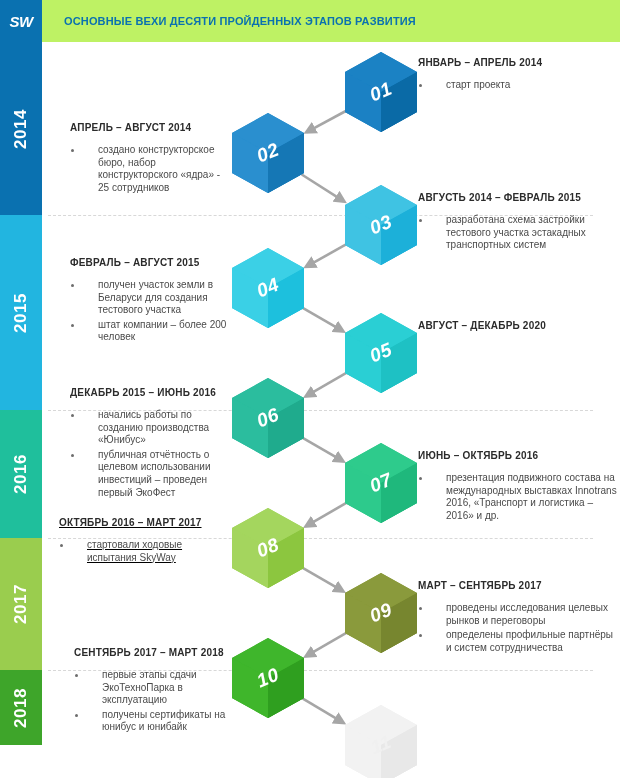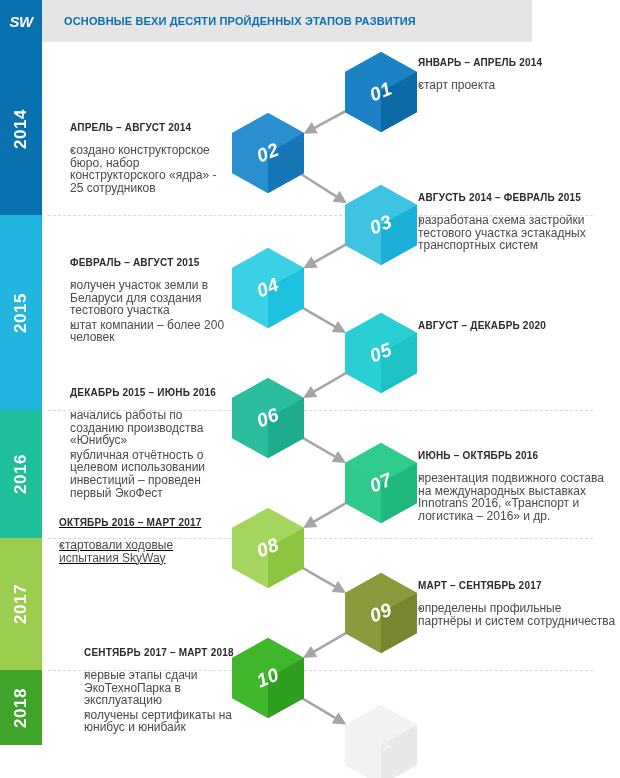--- a/index.html
+++ b/index.html
@@ -5,21 +5,21 @@
   * { box-sizing: border-box; margin: 0; padding: 0; }
   html, body {
     width: 620px; height: 778px;
     background: #ffffff;
     font-family: "Liberation Sans", sans-serif;
     overflow: hidden;
   }
   #root { position: relative; width: 620px; height: 778px; background:#fff; }
 
   
-  .header { position:absolute; left:0; top:0; width:532px; height:42px; background:#e5e5e5; }
+  .header { position:absolute; left:0; top:0; width:620px; height:42px; background:#bef264; }
   .logo-box {
     position:absolute; left:0; top:0; width:42px; height:42px;
     background:#0a71b0; display:flex; align-items:center; justify-content:center;
   }
   .logo-text {
     color:#ffffff; font-size:15px; font-weight:bold; font-style:italic;
     letter-spacing:-0.5px; font-family:"Liberation Sans", sans-serif;
   }
   .header-title {
     position:absolute; left:64px; top:10px; width:545px;
@@ -63,22 +63,22 @@
 
   
   .block { position:absolute; }
   .block-title {
     color:#2b2b2b; font-size:10px; font-weight:bold;
     letter-spacing:0.2px; line-height:15px; margin-bottom:9px;
     font-family:"Liberation Sans", sans-serif;
   }
   .bullets { list-style:none; }
   .bullets li {
-    position:relative; padding-left:0; margin-bottom:2px;
-    color:#4a4a4a; font-size:12px; line-height:12.6px;
+    position:relative; padding-left:28px; margin-bottom:2px;
+    color:#4a4a4a; font-size:10px; line-height:12.6px;
     font-family:"Liberation Sans", sans-serif;
   }
   .bullets li::before {
     content:""; position:absolute; left:1px; top:5px;
     width:3px; height:3px; border-radius:50%; background:#6d6d6d;
   }
 
   
   .arrows { position:absolute; left:0; top:0; width:620px; height:778px; pointer-events:none; }
 </style>
@@ -291,36 +291,37 @@
       <polygon points="36,40 36,80 0,60 0,20" fill="#8a9a3c"></polygon>
       <polygon points="36,0 72,20 36,40 0,20" fill="#8a9a3c"></polygon>
       <polygon points="36,40 72,20 72,60 36,80" fill="#77862f"></polygon>
       <polygon points="36,40 36,80 0,60 0,20" fill="#8a9a3c" opacity="0.55"></polygon>
     </svg>
         <div class="hex-num">09</div>
       </div>
       <div class="block" style="left: 418px; top: 578px; width: 200px;">
         <div class="block-title">МАРТ – СЕНТЯБРЬ 2017</div>
         <ul class="bullets">
+          <li>проведены исследования целевых рынков и переговоры</li>
           <li>определены профильные партнёры и систем сотрудничества</li>
         </ul>
       </div>
       <div class="hex-wrap" style="left: 232px; top: 638px;">
         <svg class="hex-svg" viewBox="0 0 72 80">
       <polygon points="36,0 72,20 72,60 36,80 0,60 0,20" fill="#3fb62c"></polygon>
       <polygon points="36,40 72,20 72,60 36,80" fill="#2f9f1f"></polygon>
       <polygon points="0,60 36,80 36,40" fill="#3fb62c" opacity="0.0"></polygon>
       <polygon points="36,40 36,80 0,60 0,20" fill="#3fb62c"></polygon>
       <polygon points="36,0 72,20 36,40 0,20" fill="#3fb62c"></polygon>
       <polygon points="36,40 72,20 72,60 36,80" fill="#2f9f1f"></polygon>
       <polygon points="36,40 36,80 0,60 0,20" fill="#3fb62c" opacity="0.55"></polygon>
     </svg>
         <div class="hex-num">10</div>
       </div>
-      <div class="block" style="left: 84px; top: 645px; width: 170px;">
+      <div class="block" style="left: 74px; top: 645px; width: 170px;">
         <div class="block-title">СЕНТЯБРЬ 2017 – МАРТ 2018</div>
         <ul class="bullets">
           <li>первые этапы сдачи ЭкоТехноПарка в эксплуатацию</li>
           <li>получены сертификаты на юнибус и юнибайк</li>
         </ul>
       </div>
       <div class="hex-wrap" style="left: 345px; top: 705px;">
         <svg class="hex-svg" viewBox="0 0 72 80">
       <polygon points="36,0 72,20 72,60 36,80 0,60 0,20" fill="#f2f2f2"></polygon>
       <polygon points="36,40 72,20 72,60 36,80" fill="#e8e8e8"></polygon>

